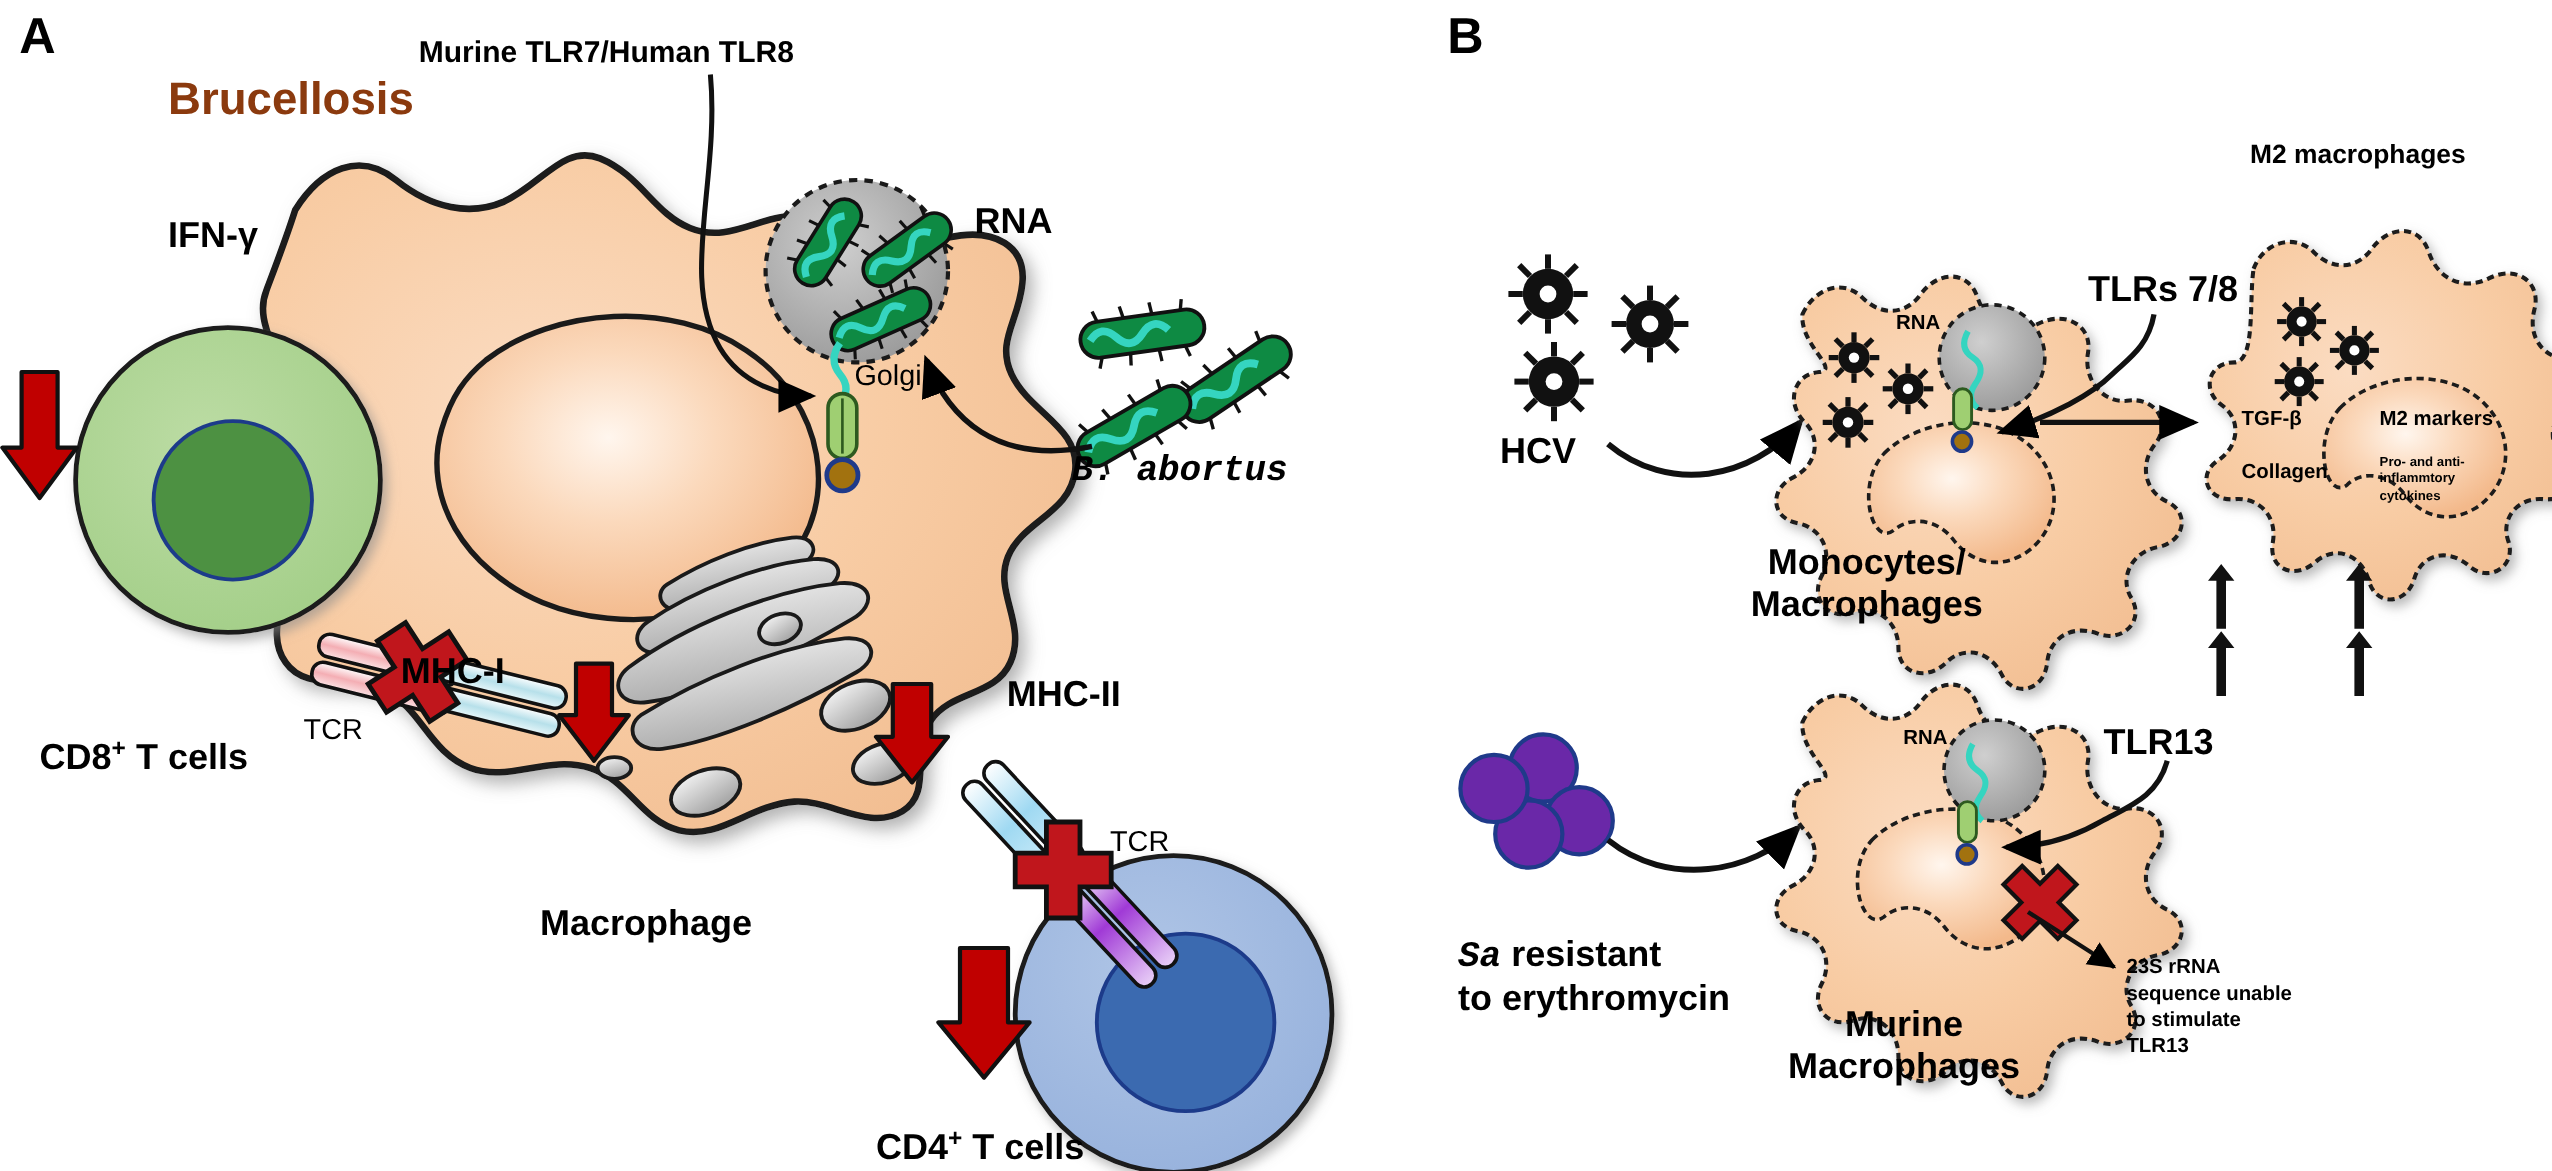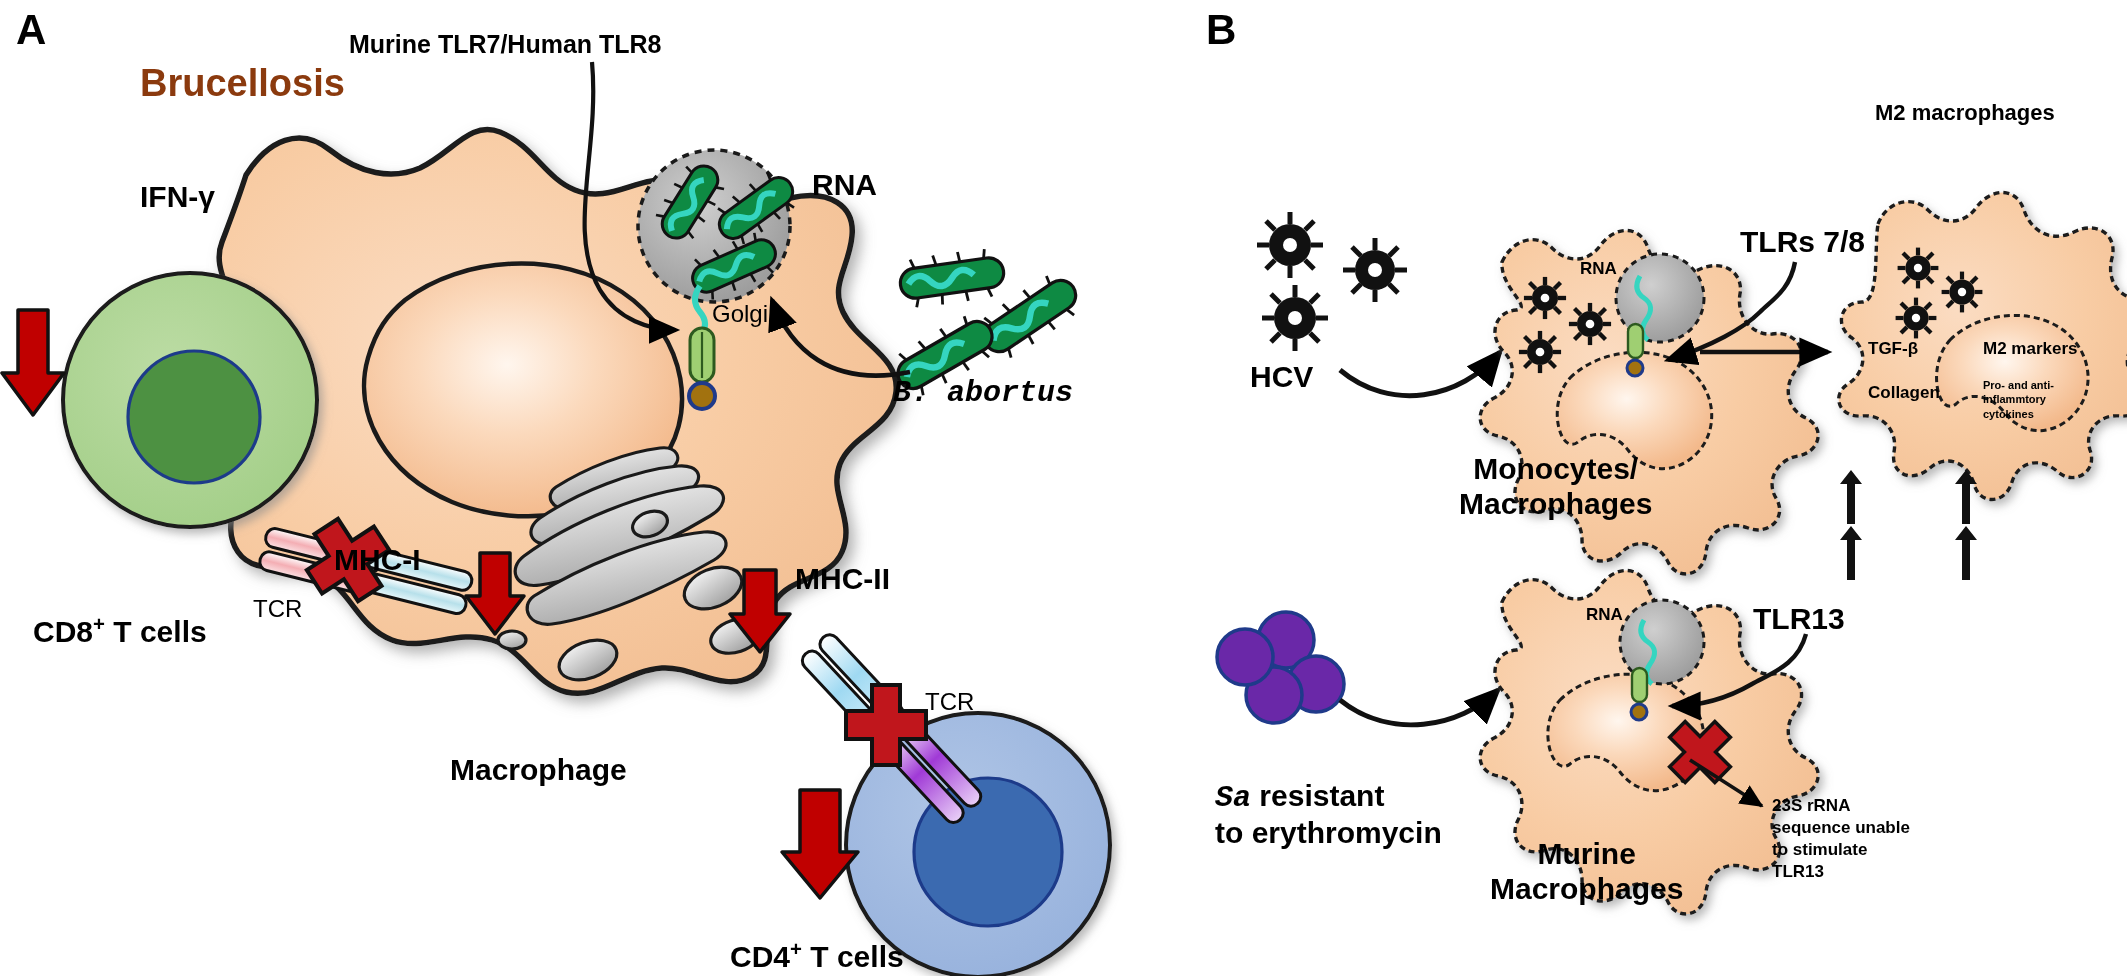--- a/index.html
+++ b/index.html
@@ -655,21 +655,21 @@
   <div class="abs lbl-big" style="left:140px; top:180px;">IFN-γ</div>
 
   <div class="abs lbl-big" style="left:812px; top:168px;">RNA</div>
 
   <div class="abs lbl-big ital" style="left:893px; top:376px;">B. abortus</div>
 
   <div class="abs lbl-thin" style="left:712px; top:300px;">Golgi</div>
 
   <div class="abs lbl-big" style="left:334px; top:543px;">MHC-I</div>
 
-  <div class="abs lbl-big" style="left:795px; top:562px;">MHC-II</div>
+  <div class="abs lbl-big" style="left:839px; top:562px;">MHC-II</div>
 
   <div class="abs lbl-tcr" style="left:253px; top:595px;">TCR</div>
 
   <div class="abs lbl-tcr" style="left:925px; top:688px;">TCR</div>
 
   <div class="abs lbl-big" style="left:33px; top:613px;">
     <span>CD8</span><span class="sup">+</span><span> T cells</span>
   </div>
 
   <div class="abs lbl-big" style="left:450px; top:753px;">Macrophage</div>
@@ -680,21 +680,21 @@
 
   <div class="abs panel-letter" style="left:1206px; top:6px;">B</div>
 
 
   <div class="abs lbl-big" style="left:1250px; top:360px;">HCV</div>
 
   <div class="abs lbl-sm" style="left:1580px; top:258px;">RNA</div>
 
   <div class="abs lbl-big" style="left:1740px; top:225px;">TLRs 7/8</div>
 
-  <div class="abs lbl-med" style="left:1875px; top:100px;">M2 macrophages</div>
+  <div class="abs lbl-med" style="left:1875px; top:116px;">M2 macrophages</div>
 
   <div class="abs lbl-big" style="left:1459px; top:452px; text-align:center;">
     <div>Monocytes/</div>
     <div>Macrophages</div>
   </div>
 
   <div class="abs lbl-sm" style="left:1868px; top:338px;">TGF-β</div>
   <div class="abs lbl-sm" style="left:1868px; top:382px;">Collagen</div>
   <div class="abs lbl-sm" style="left:1983px; top:338px;">M2 markers</div>
   <div class="abs lbl-xs" style="left:1983px; top:378px; font-size:11px; max-width:150px;">Pro- and anti-

